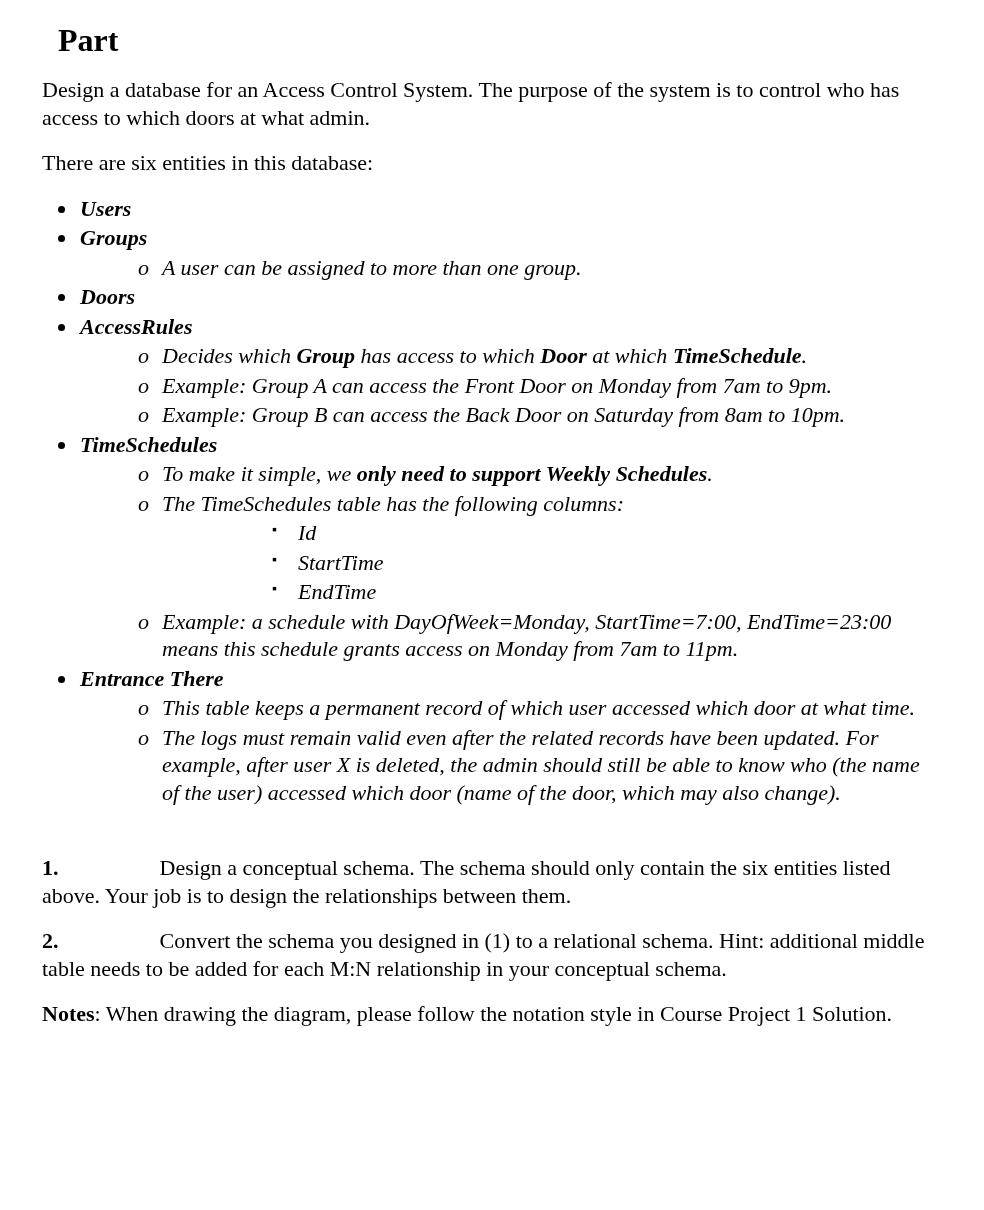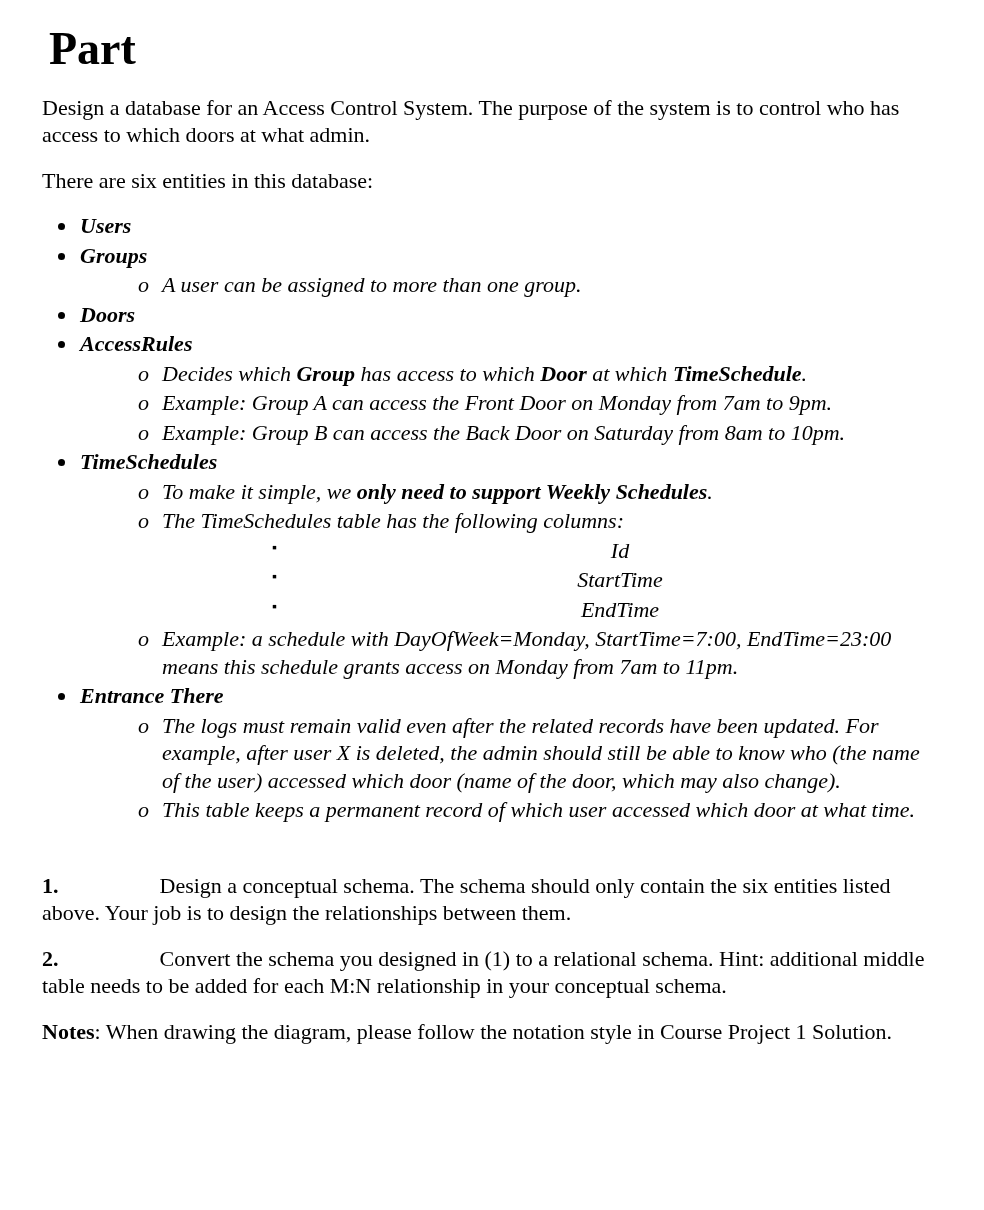--- a/index.html
+++ b/index.html
@@ -11,23 +11,23 @@
     font-size: 22px;
     line-height: 1.25;
   }
   .page {
     width: 984px;
     min-height: 1210px;
     box-sizing: border-box;
     padding: 20px 42px 40px 42px;
   }
   h1 {
-    font-size: 46px;
+    font-size: 32px;
     font-weight: bold;
-    margin: 0 0 16px 7px;
+    margin: 0 0 16px 16px;
   }
   p {
     margin: 0 0 18px 0;
   }
   ul.level1 {
     list-style: disc;
     padding-left: 36px;
     margin: 0 0 18px 0;
     font-style: italic;
   }
@@ -57,21 +57,20 @@
   }
   ul.level3 {
     list-style: none;
     padding-left: 110px;
     margin: 2px 0;
   }
   ul.level3 > li {
     position: relative;
     margin: 2px 0;
     padding-left: 26px;
-    text-align: center;
   }
   ul.level3 > li::before {
     content: "\25AA"; 
     position: absolute;
     left: 0;
     top: 2px;
     font-size: 14px;
   }
   .plain {
     font-weight: normal;
@@ -148,24 +147,24 @@
         <li>
           <span>Example: a schedule with DayOfWeek=Monday, StartTime=7:00, EndTime=23:00 means this schedule grants access on Monday from 7am to 11pm.</span>
         </li>
       </ul>
     </li>
 
     <li>
       <span class="label">Entrance There</span>
       <ul class="level2">
         <li>
-          <span>The logs must remain valid even after the related records have been updated. For example, after user X is deleted, the admin should still be able to know who (the name of the user) accessed which door (name of the door, which may also change).</span>
+          <span>This table keeps a permanent record of which user accessed which door at what time.</span>
         </li>
         <li>
-          <span>This table keeps a permanent record of which user accessed which door at what time.</span>
+          <span>The logs must remain valid even after the related records have been updated. For example, after user X is deleted, the admin should still be able to know who (the name of the user) accessed which door (name of the door, which may also change).</span>
         </li>
       </ul>
     </li>
 
   </ul>
 
   <div class="spacer"></div>
 
   <p class="task">
     <span class="b">1.</span>

